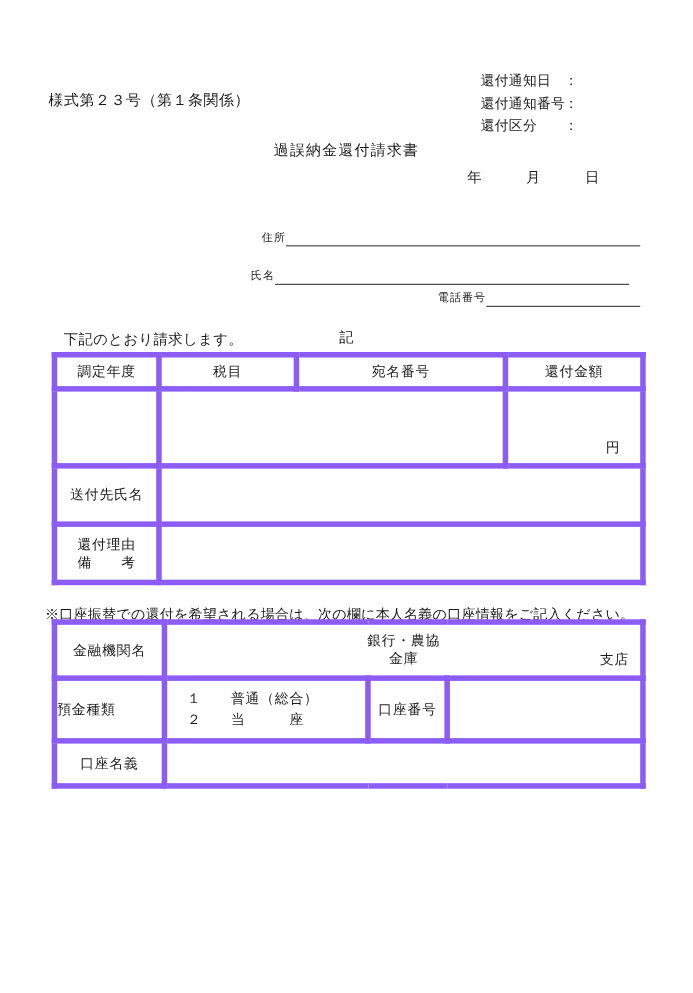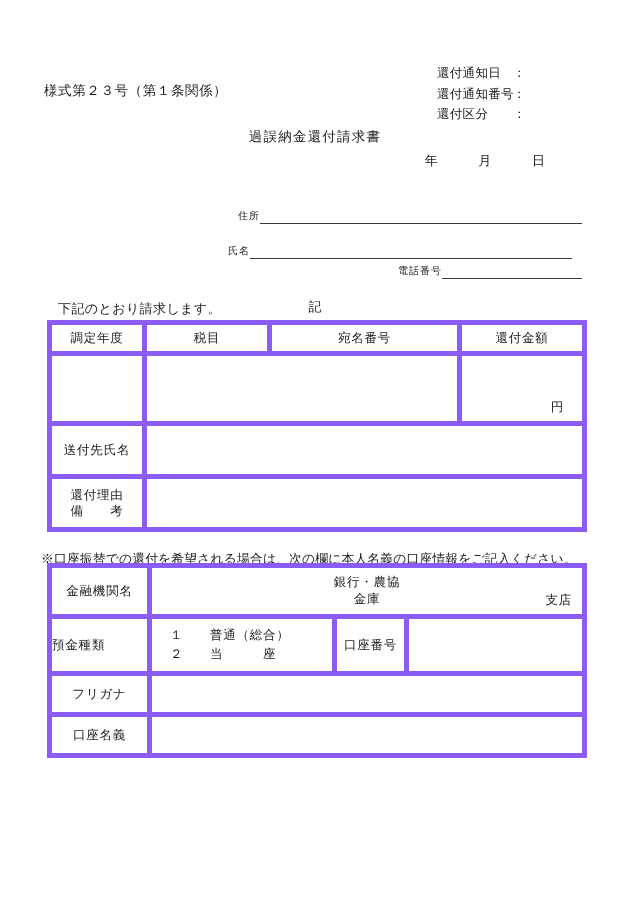--- a/index.html
+++ b/index.html
@@ -271,23 +271,19 @@
         </td>
       </tr>
       <tr>
         <td class="deposit-cell" style="text-align:left; padding-left:0 !important;">預金種類</td>
         <td class="deposit-cell">１　　普通（総合）
 ２　　当　　　座</td>
         <td class="deposit-cell" style="text-align:center !important; padding-left:0 !important;">口座番号</td>
         <td class="deposit-cell"></td>
       </tr>
       <tr>
-        <td class="row-tall">フリガナ</td>
-        <td class="row-tall" colspan="3"></td>
-      </tr>
-      <tr>
         <td class="row-tall">口座名義</td>
         <td class="row-tall" colspan="3"></td>
       </tr>
     </tbody>
   </table>
 
 </div>
 
 </body></html>

